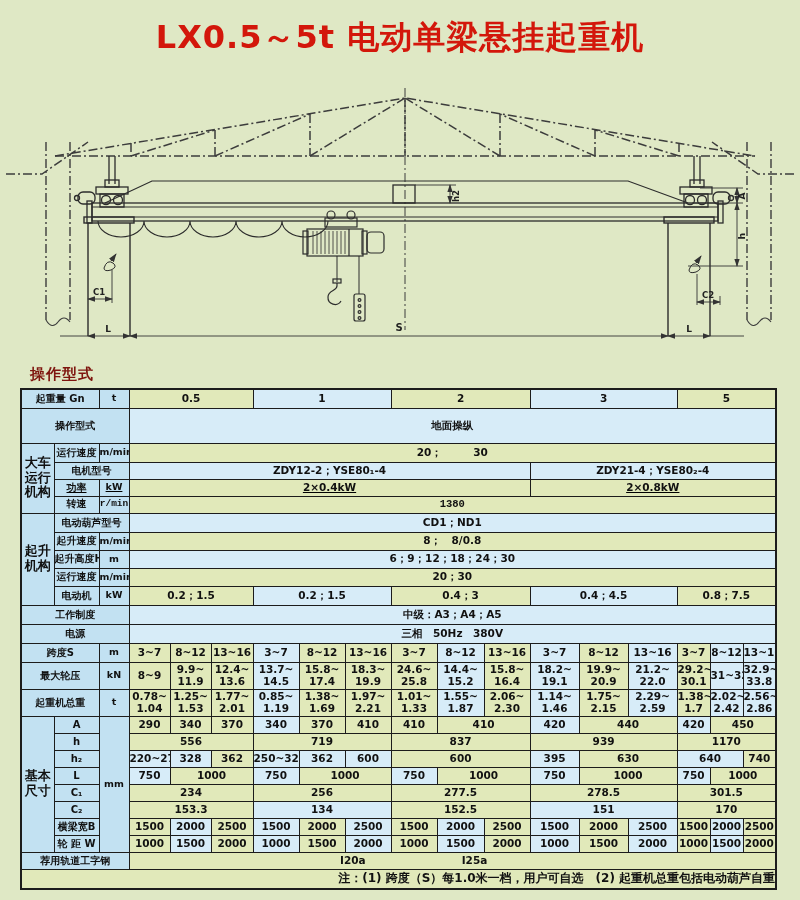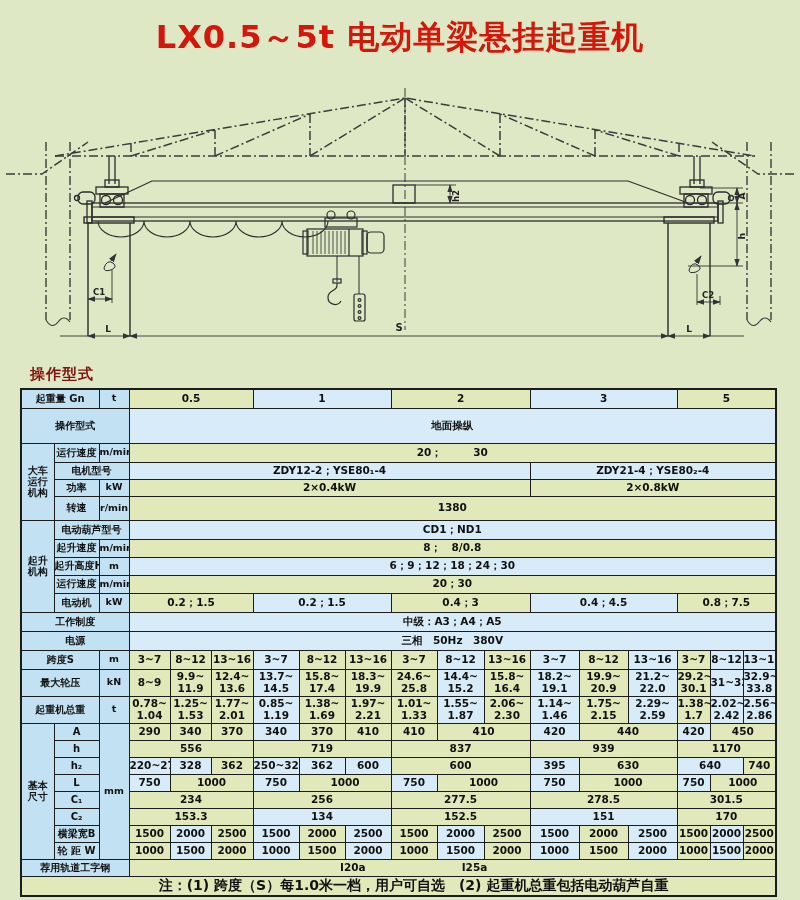--- a/index.html
+++ b/index.html
@@ -6,26 +6,26 @@
     --bg:#dfe8c5; --red:#d3170b; --dred:#7e150e; --bd:#1c1c1c;
     --hb:#c2e1f2; --cy:#e1e9ba; --cb:#d7ecf8;
   }
   html,body{margin:0;padding:0}
   body{width:800px;height:900px;background:var(--bg);font-family:"DejaVu Sans","Liberation Sans",sans-serif;position:relative;overflow:hidden}
   .title{position:absolute;top:16px;left:0;width:800px;text-align:center;font-size:32px;font-weight:bold;color:var(--red);letter-spacing:1px}
   #diagram{position:absolute;top:84px;left:0}
   .heading{position:absolute;top:365px;left:30px;font-size:15px;font-weight:bold;color:var(--dred);letter-spacing:1px}
   table{position:absolute;top:388px;left:20px;border-collapse:collapse;table-layout:fixed;width:757px;border:2px solid var(--bd)}
   td{border:1px solid var(--bd);text-align:center;vertical-align:middle;font-weight:bold;font-size:10.5px;color:#111;padding:0;white-space:pre-line;line-height:1.12;overflow:hidden}
-  .cg{background:var(--hb);white-space:pre-line;font-size:10px}
+  .cg{background:var(--hb);white-space:pre-line;font-size:13px}
   .cl{background:var(--hb);white-space:nowrap;font-size:10px}
   .cu{background:var(--hb);white-space:nowrap;font-size:9.5px}
   .cy{background:var(--cy)}
   .cb{background:var(--cb)}
-  .cn{background:var(--cy);text-align:center;padding-left:30px;white-space:nowrap;font-size:14px}
+  .cn{background:var(--cy);text-align:right;padding-left:30px;white-space:nowrap;font-size:12px}
   td.rail{position:relative}
   td.rail span{position:absolute;top:50%;transform:translate(-50%,-50%);white-space:nowrap}
   svg text{font-family:"DejaVu Sans","Liberation Sans",sans-serif;font-weight:bold;fill:#222}
   svg{display:block}
 </style>
 </head>
 <body>
 
 <div class="title">LX0.5～5t 电动单梁悬挂起重机</div>
 
@@ -196,27 +196,27 @@
 机构</td>
         <td class="cl">运行速度</td>
         <td class="cu">m/min</td>
         <td colspan="15" class="cy">20；   30</td>
       </tr>
       <tr style="height: 17px;">
         <td colspan="2" class="cl">电机型号</td>
         <td colspan="9" class="cb">ZDY12-2；YSE80₁-4</td>
         <td colspan="6" class="cb">ZDY21-4；YSE80₂-4</td>
       </tr>
-      <tr style="height: 17px;">
+      <tr style="height: 17px; text-decoration: underline;">
         <td class="cl">功率</td>
         <td class="cu">kW</td>
         <td colspan="9" class="cy">2×0.4kW</td>
         <td colspan="6" class="cy">2×0.8kW</td>
       </tr>
-      <tr style="height: 24px;">
+      <tr style="height: 17px; font-family: Liberation Mono, monospace;">
         <td class="cl">转速</td>
         <td class="cu">r/min</td>
         <td colspan="15" class="cy">1380</td>
       </tr>
       <tr style="height: 19px;">
         <td rowspan="5" class="cg">起升
 机构</td>
         <td colspan="2" class="cl">电动葫芦型号</td>
         <td colspan="15" class="cb">CD1；ND1</td>
       </tr>

